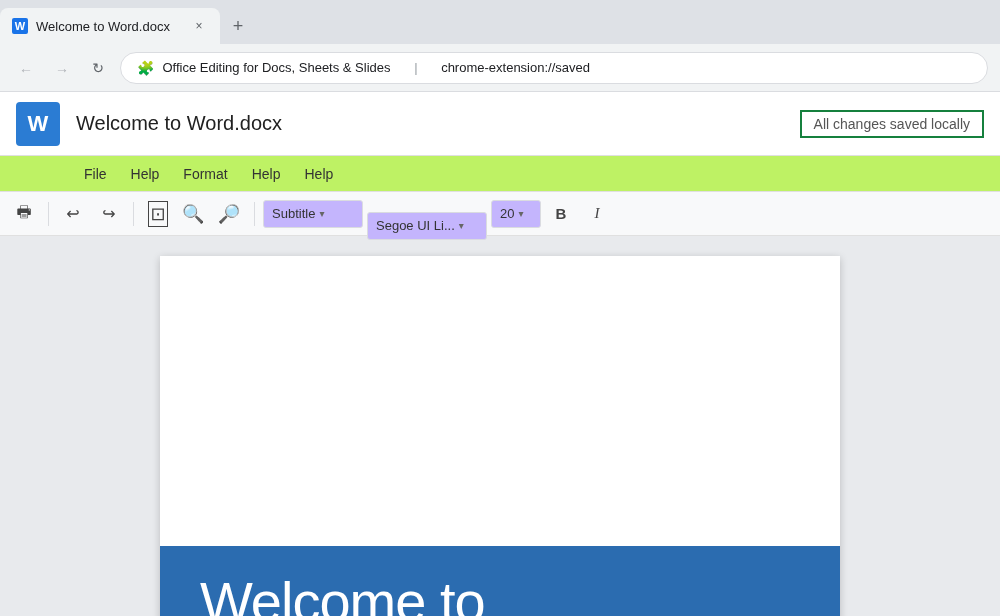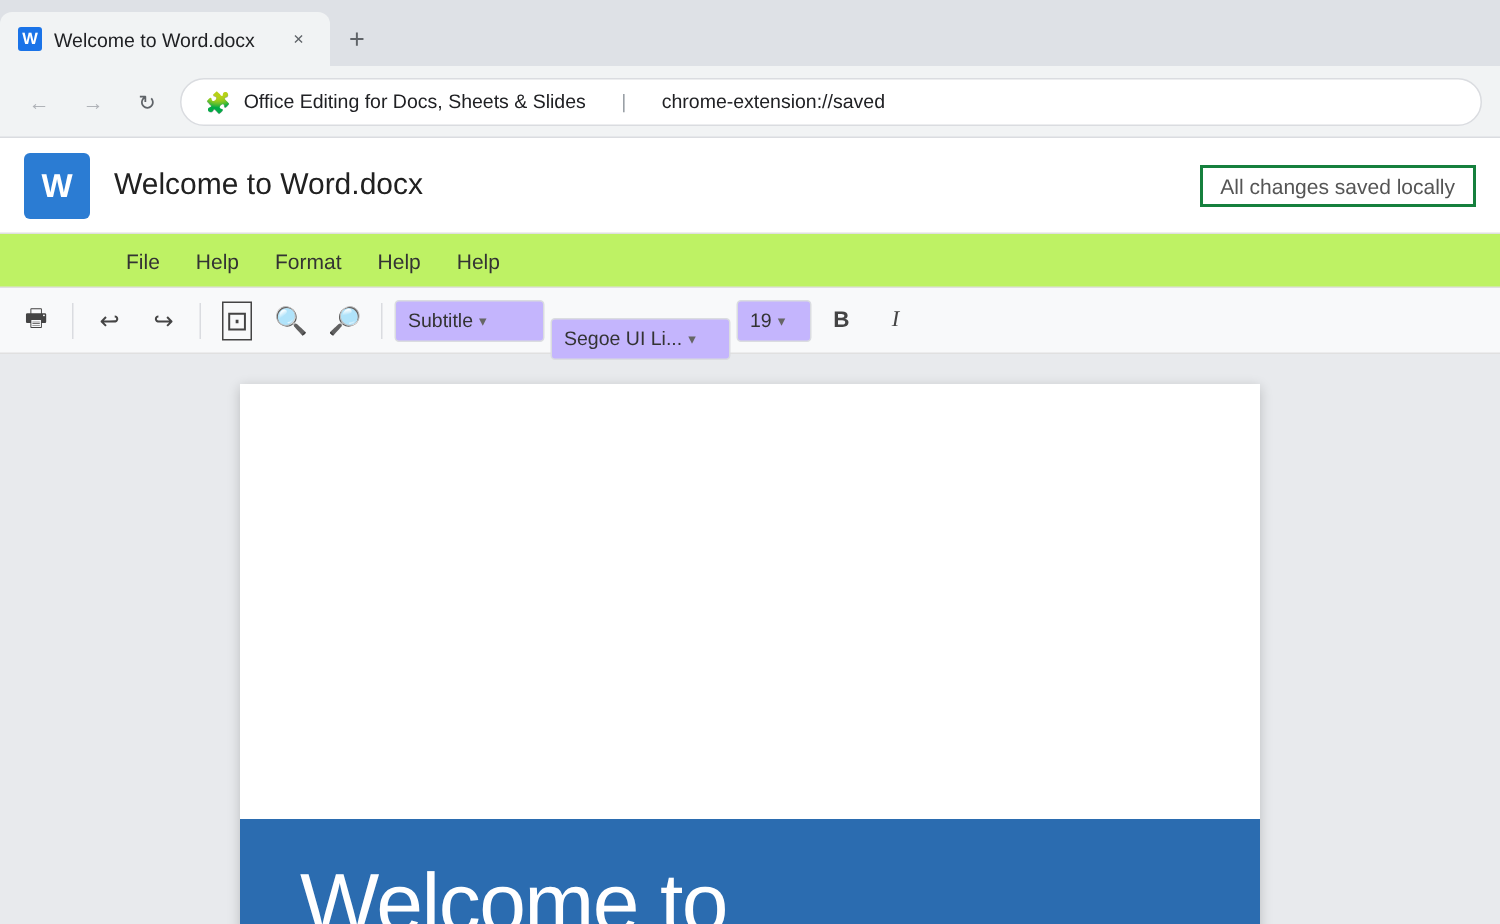--- a/index.html
+++ b/index.html
@@ -184,21 +184,21 @@
   <div class="toolbar-divider"></div>
   <div class="toolbar-select">
     <span>Subtitle</span>
     <span class="toolbar-select-arrow">▾</span>
   </div>
   <div class="toolbar-select toolbar-font-select">
     <span>Segoe UI Li...</span>
     <span class="toolbar-select-arrow">▾</span>
   </div>
   <div class="toolbar-select toolbar-size-select">
-    <span>19</span>
+    <span>20</span>
     <span class="toolbar-select-arrow">▾</span>
   </div>
   <button class="toolbar-btn bold-btn">
     <span>B</span>
   </button>
   <button class="toolbar-btn">
     <span style="font-style:italic; font-size:15px; font-family: serif;">I</span>
   </button>
 </div>
 

